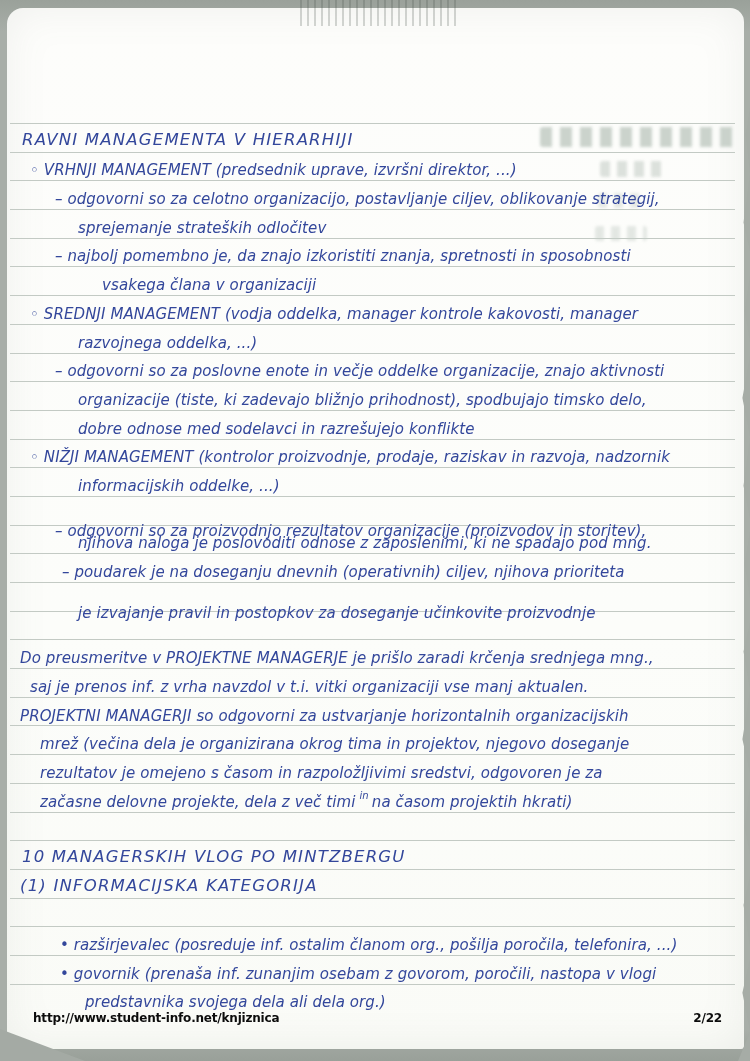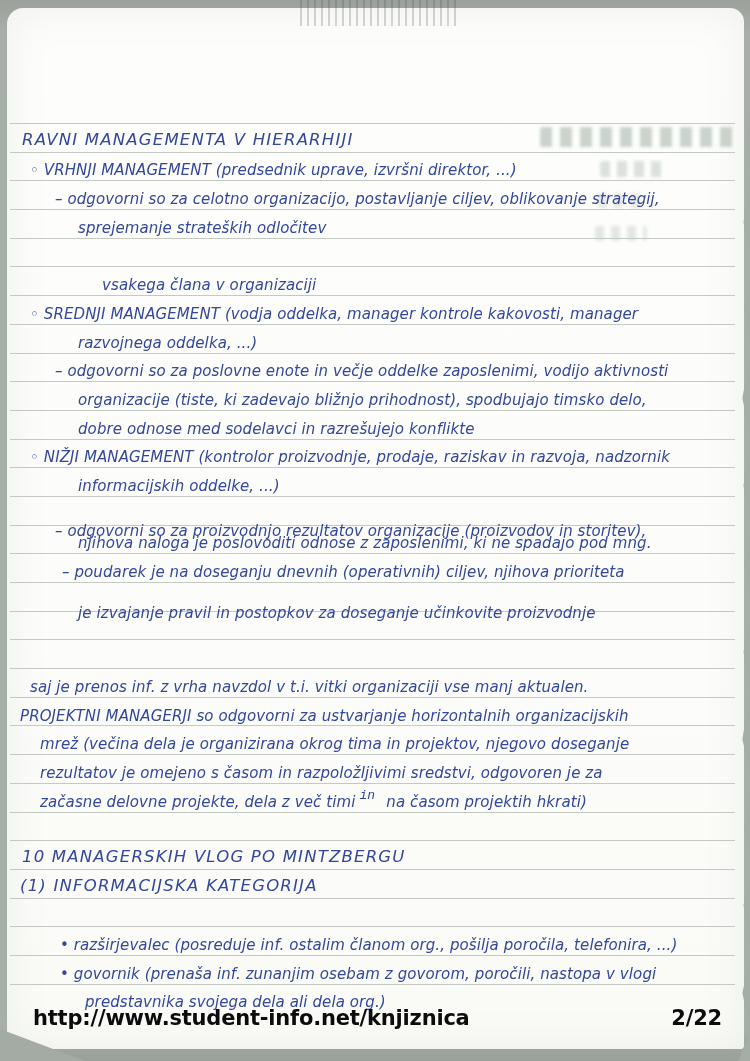--- a/index.html
+++ b/index.html
@@ -8,22 +8,22 @@
           background:linear-gradient(180deg,#9aa19a 0%,#a8aea8 3%,#a8aea8 97%,#99a099 100%);padding-left:38px;}
   .paper{position:absolute;left:7px;top:8px;width:737px;height:1041px;
          background:linear-gradient(180deg,#fdfdfb 0%,#fcfdfa 60%,#fafbf7 100%);
          border-radius:16px 14px 3px 3px;
          box-shadow:inset 0 0 42px rgba(120,130,120,0.10);}
   .rules{position:absolute;left:10px;top:123px;width:725px;height:862px;
          background:repeating-linear-gradient(to bottom,#c3cac4 0px,#c3cac4 1px,transparent 1px,transparent 28.69px);}
   .hw{position:absolute;white-space:nowrap;font-family:"DejaVu Sans",sans-serif;
       font-style:italic;font-size:15px;line-height:22px;color:#33479b;letter-spacing:0.1px;}
   .head{font-size:16.5px;letter-spacing:1.2px;}
-  .hw sup{font-size:13px;line-height:10px;vertical-align:8px;margin:0 11px 0 4px;font-family:Liberation Mono, monospace;}
-  .footer{position:absolute;top:1008px;font-weight:bold;font-size:21px;line-height:20px;
+  .hw sup{font-size:10px;line-height:10px;vertical-align:8px;margin:0 3px 0 4px;}
+  .footer{position:absolute;top:1008px;font-weight:bold;font-size:12px;line-height:20px;
           color:#0c0c0c;letter-spacing:-0.2px;font-family:"DejaVu Sans",sans-serif;}
   .footer.url{left:33px;}
   .footer.pageno{right:38px;}
   .ghost{position:absolute;border-radius:3px;filter:blur(1.6px);}
   .ghost1{left:540px;top:127px;width:198px;height:20px;opacity:.8;
           background:repeating-linear-gradient(90deg,#bfc9c1 0 12px,rgba(191,201,193,0) 12px 20px);}
   .ghost2{left:600px;top:161px;width:64px;height:16px;opacity:.55;
           background:repeating-linear-gradient(90deg,#c2cbc4 0 10px,rgba(194,203,196,0) 10px 17px);}
   .ghost3{left:598px;top:193px;width:48px;height:15px;opacity:.4;
           background:repeating-linear-gradient(90deg,#c5cec7 0 9px,rgba(197,206,199,0) 9px 16px);}
@@ -48,32 +48,34 @@
 
   <div class="ghost ghost1"></div>
   <div class="ghost ghost2"></div>
   <div class="ghost ghost3"></div>
   <div class="ghost ghost4"></div>
 
   <div class="hw head" style="left:22px;top:129px;">RAVNI MANAGEMENTA V HIERARHIJI</div>
   <div class="hw" style="left:30px;top:159px;">◦ VRHNJI MANAGEMENT (predsednik uprave, izvršni direktor, ...)</div>
   <div class="hw" style="left:55px;top:188px;">– odgovorni so za celotno organizacijo, postavljanje ciljev, oblikovanje strategij,</div>
   <div class="hw" style="left:78px;top:217px;">sprejemanje strateških odločitev</div>
+  <div class="hw" style="left:55px;top:245px;">– najbolj pomembno je, da znajo izkoristiti znanja, spretnosti in sposobnosti</div>
   <div class="hw" style="left:78px;top:274px;margin-left:24px;">vsakega člana v organizaciji</div>
   <div class="hw" style="left:30px;top:303px;">◦ SREDNJI MANAGEMENT (vodja oddelka, manager kontrole kakovosti, manager</div>
   <div class="hw" style="left:78px;top:332px;">razvojnega oddelka, ...)</div>
-  <div class="hw" style="left:55px;top:360px;">– odgovorni so za poslovne enote in večje oddelke zaposlenimi, vodijo aktivnosti</div>
+  <div class="hw" style="left:55px;top:360px;">– odgovorni so za poslovne enote in večje oddelke organizacije, znajo aktivnosti</div>
   <div class="hw" style="left:78px;top:389px;">organizacije (tiste, ki zadevajo bližnjo prihodnost), spodbujajo timsko delo,</div>
   <div class="hw" style="left:78px;top:418px;">dobre odnose med sodelavci in razrešujejo konflikte</div>
   <div class="hw" style="left:30px;top:446px;">◦ NIŽJI MANAGEMENT (kontrolor proizvodnje, prodaje, raziskav in razvoja, nadzornik</div>
   <div class="hw" style="left:78px;top:475px;">informacijskih oddelke, ...)</div>
   <div class="hw" style="left:55px;top:520px;font-style:italic;">– odgovorni so za proizvodnjo rezultatov organizacije (proizvodov in storitev),</div>
   <div class="hw" style="left:78px;top:532px;">njihova naloga je poslovoditi odnose z zaposlenimi, ki ne spadajo pod mng.</div>
   <div class="hw" style="left:62px;top:561px;">– poudarek je na doseganju dnevnih (operativnih) ciljev, njihova prioriteta</div>
   <div class="hw" style="left:78px;top:590px;margin-top:12px;">je izvajanje pravil in postopkov za doseganje učinkovite proizvodnje</div>
+  <div class="hw" style="left:20px;top:647px;">Do preusmeritve v PROJEKTNE MANAGERJE je prišlo zaradi krčenja srednjega mng.,</div>
   <div class="hw" style="left:30px;top:676px;">saj je prenos inf. z vrha navzdol v t.i. vitki organizaciji vse manj aktualen.</div>
   <div class="hw" style="left:20px;top:705px;">PROJEKTNI MANAGERJI so odgovorni za ustvarjanje horizontalnih organizacijskih</div>
   <div class="hw" style="left:40px;top:733px;">mrež (večina dela je organizirana okrog tima in projektov, njegovo doseganje</div>
   <div class="hw" style="left:40px;top:762px;">rezultatov je omejeno s časom in razpoložljivimi sredstvi, odgovoren je za</div>
   <div class="hw" style="left:40px;top:791px;">
     <span>začasne delovne projekte, dela z več timi</span><sup>in</sup><span>na časom projektih hkrati)</span>
   </div>
   <div class="hw head" style="left:22px;top:846px;">10 MANAGERSKIH VLOG PO MINTZBERGU</div>
   <div class="hw head" style="left:20px;top:875px;">(1) INFORMACIJSKA KATEGORIJA</div>
   <div class="hw" style="left:60px;top:934px;">• razširjevalec (posreduje inf. ostalim članom org., pošilja poročila, telefonira, ...)</div>

